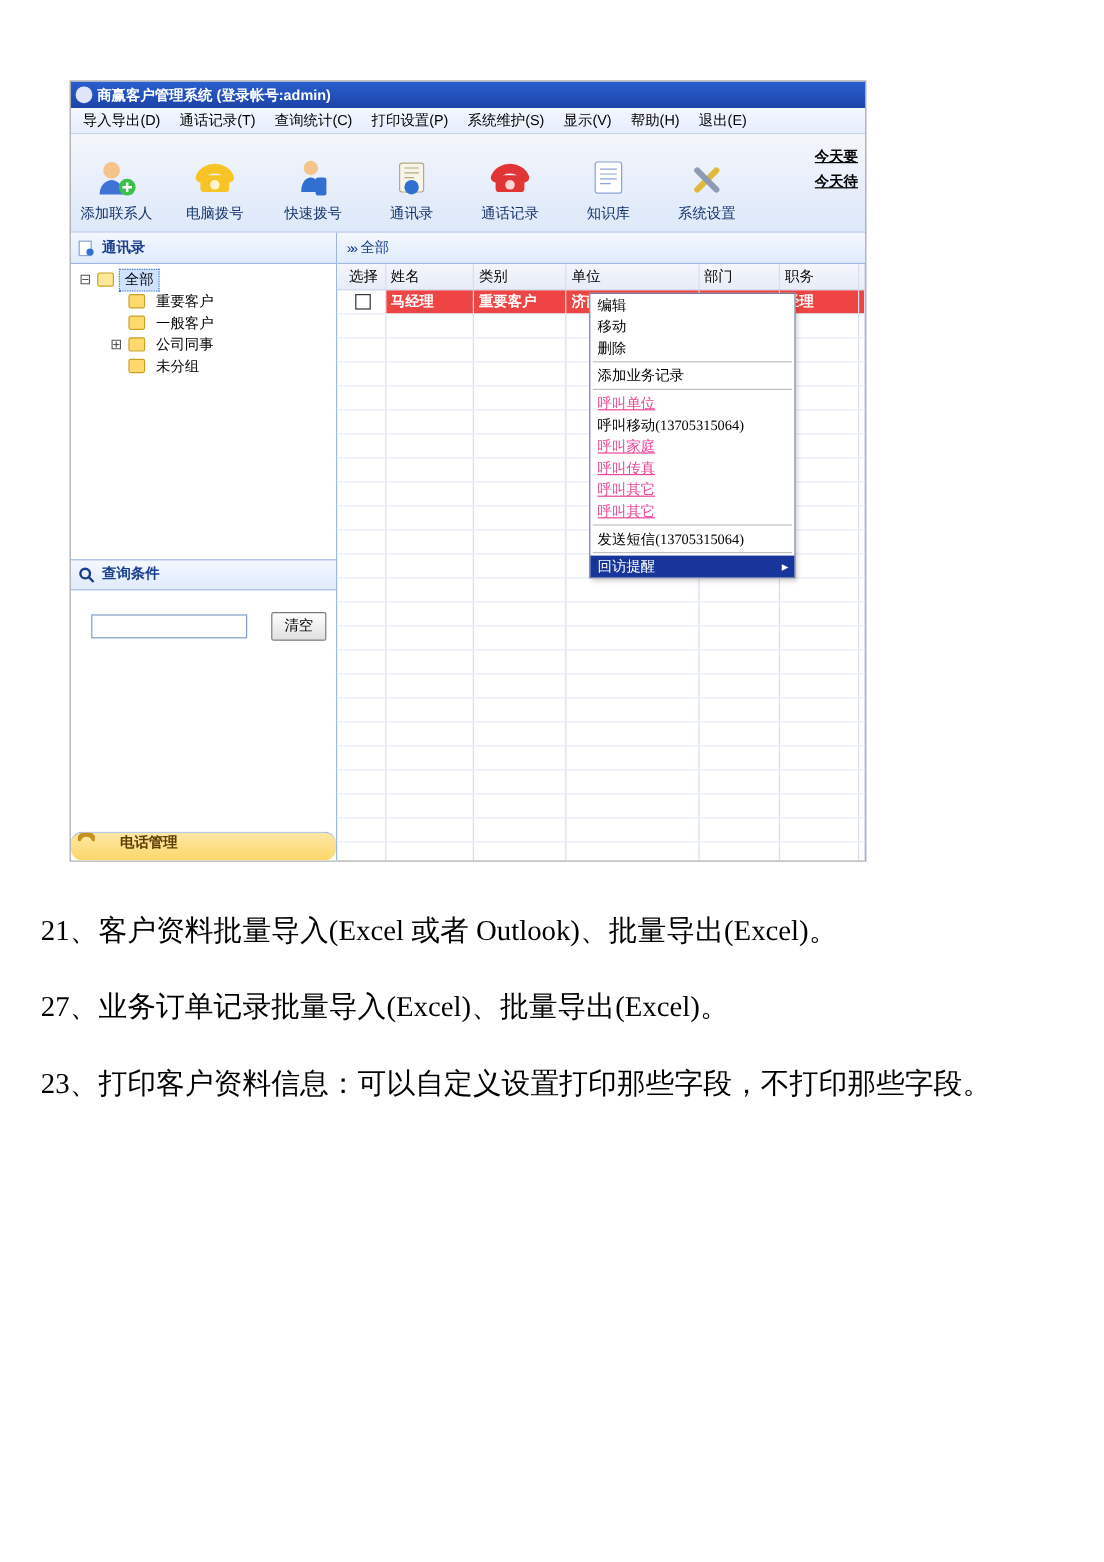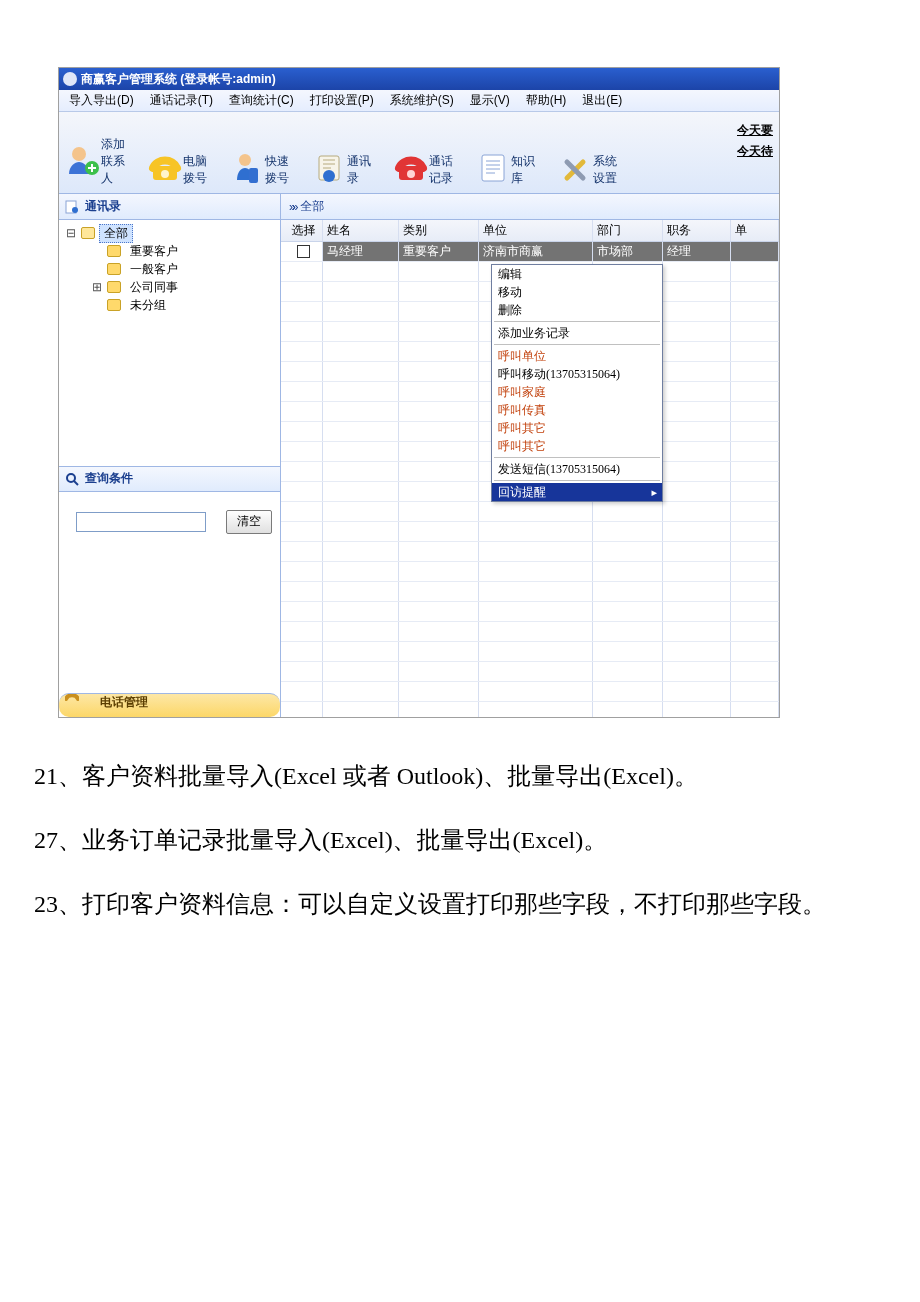--- a/index.html
+++ b/index.html
@@ -8,21 +8,21 @@
     background: #fff;
     font-family: "SimSun", "Microsoft YaHei", Arial, sans-serif;
     font-size: 12px;
     color: #000;
   }
   .page { width: 920px; margin: 0 auto; }
 
   
   .shot {
     position: relative;
-    width: 722px;
+    width: 664px;
     height: 651px;
     margin: 67px 0 0 58px;
     border: 1px solid #a0a0a0;
     background: #fff;
     overflow: hidden;
   }
 
   .titlebar {
     height: 22px;
     background: linear-gradient(#2a5fcf, #1c44a8);
@@ -51,21 +51,21 @@
 
   .toolbar {
     height: 82px;
     background: linear-gradient(#f4f6fb, #dde8fa);
     border-bottom: 1px solid #9fb7e4;
     display: flex; align-items: flex-end;
     padding: 4px 6px 6px 6px;
     gap: 18px;
     position: relative;
   }
-  .tbtn { display: flex; align-items: center; width: 64px; cursor: default; }
+  .tbtn { display: flex; flex-direction: column; align-items: center; width: 64px; cursor: default; }
   .tbtn .icon { width: 36px; height: 36px; display: flex; align-items: center; justify-content: center; }
   .tbtn .lbl { margin-top: 4px; color: #14336b; }
   .toolbar .sidelines {
     position: absolute; right: 6px; top: 10px;
     display: flex; flex-direction: column; gap: 4px;
   }
   .sidelines span { font-weight: bold; text-decoration: underline; color: #000; }
 
   .workarea {
     position: absolute;
@@ -153,38 +153,37 @@
   }
   .c-select { width: 42px; justify-content: center; }
   .c-name { width: 76px; }
   .c-cat  { width: 80px; }
   .c-unit { width: 114px; }
   .c-dept { width: 70px; }
   .c-pos  { width: 68px; }
   .c-last { flex: 1; }
   .gbody { position: absolute; top: 22px; left: 0; right: 0; bottom: 0; }
   .grow { height: 20px; display: flex; border-bottom: 1px solid #e6ebf5; }
-  .grow.sel .cell:not(.c-select) { background: #737373; color: #fff; }
+  .grow.sel .cell:not(.c-select) { background: #ef4444; color: #fff; font-weight: bold; }
   .grow .cb { width: 13px; height: 13px; border: 1px solid #333; background: #fff; display: inline-block; }
 
   .ctxmenu {
     position: absolute;
     left: 432px; top: 176px;
     width: 172px;
     background: #fff;
     border: 1px solid #6f7ea0;
     box-shadow: 2px 2px 4px rgba(0,0,0,.2);
     font-family: "SimSun";
-    margin-top: 20px;
   }
   .ctxmenu .mi {
     height: 18px; display: flex; align-items: center;
     padding: 0 6px; position: relative;
   }
-  .ctxmenu .disabled { color: #c2410c; }
+  .ctxmenu .disabled { color: #ec4899; text-decoration: underline; }
   .ctxmenu .sep { height: 0; border-top: 1px solid #c0c0c0; margin: 2px 2px; }
   .ctxmenu .mi.active { background: #17359a; color: #fff; }
   .ctxmenu .mi.active::after {
     content: "▸"; position: absolute; right: 5px; font-size: 11px;
   }
   .submenu {
     position: absolute; left: 604px; top: 440px;
     width: 82px;
     background: #fff; border: 1px solid #6f7ea0;
     box-shadow: 2px 2px 4px rgba(0,0,0,.2);

